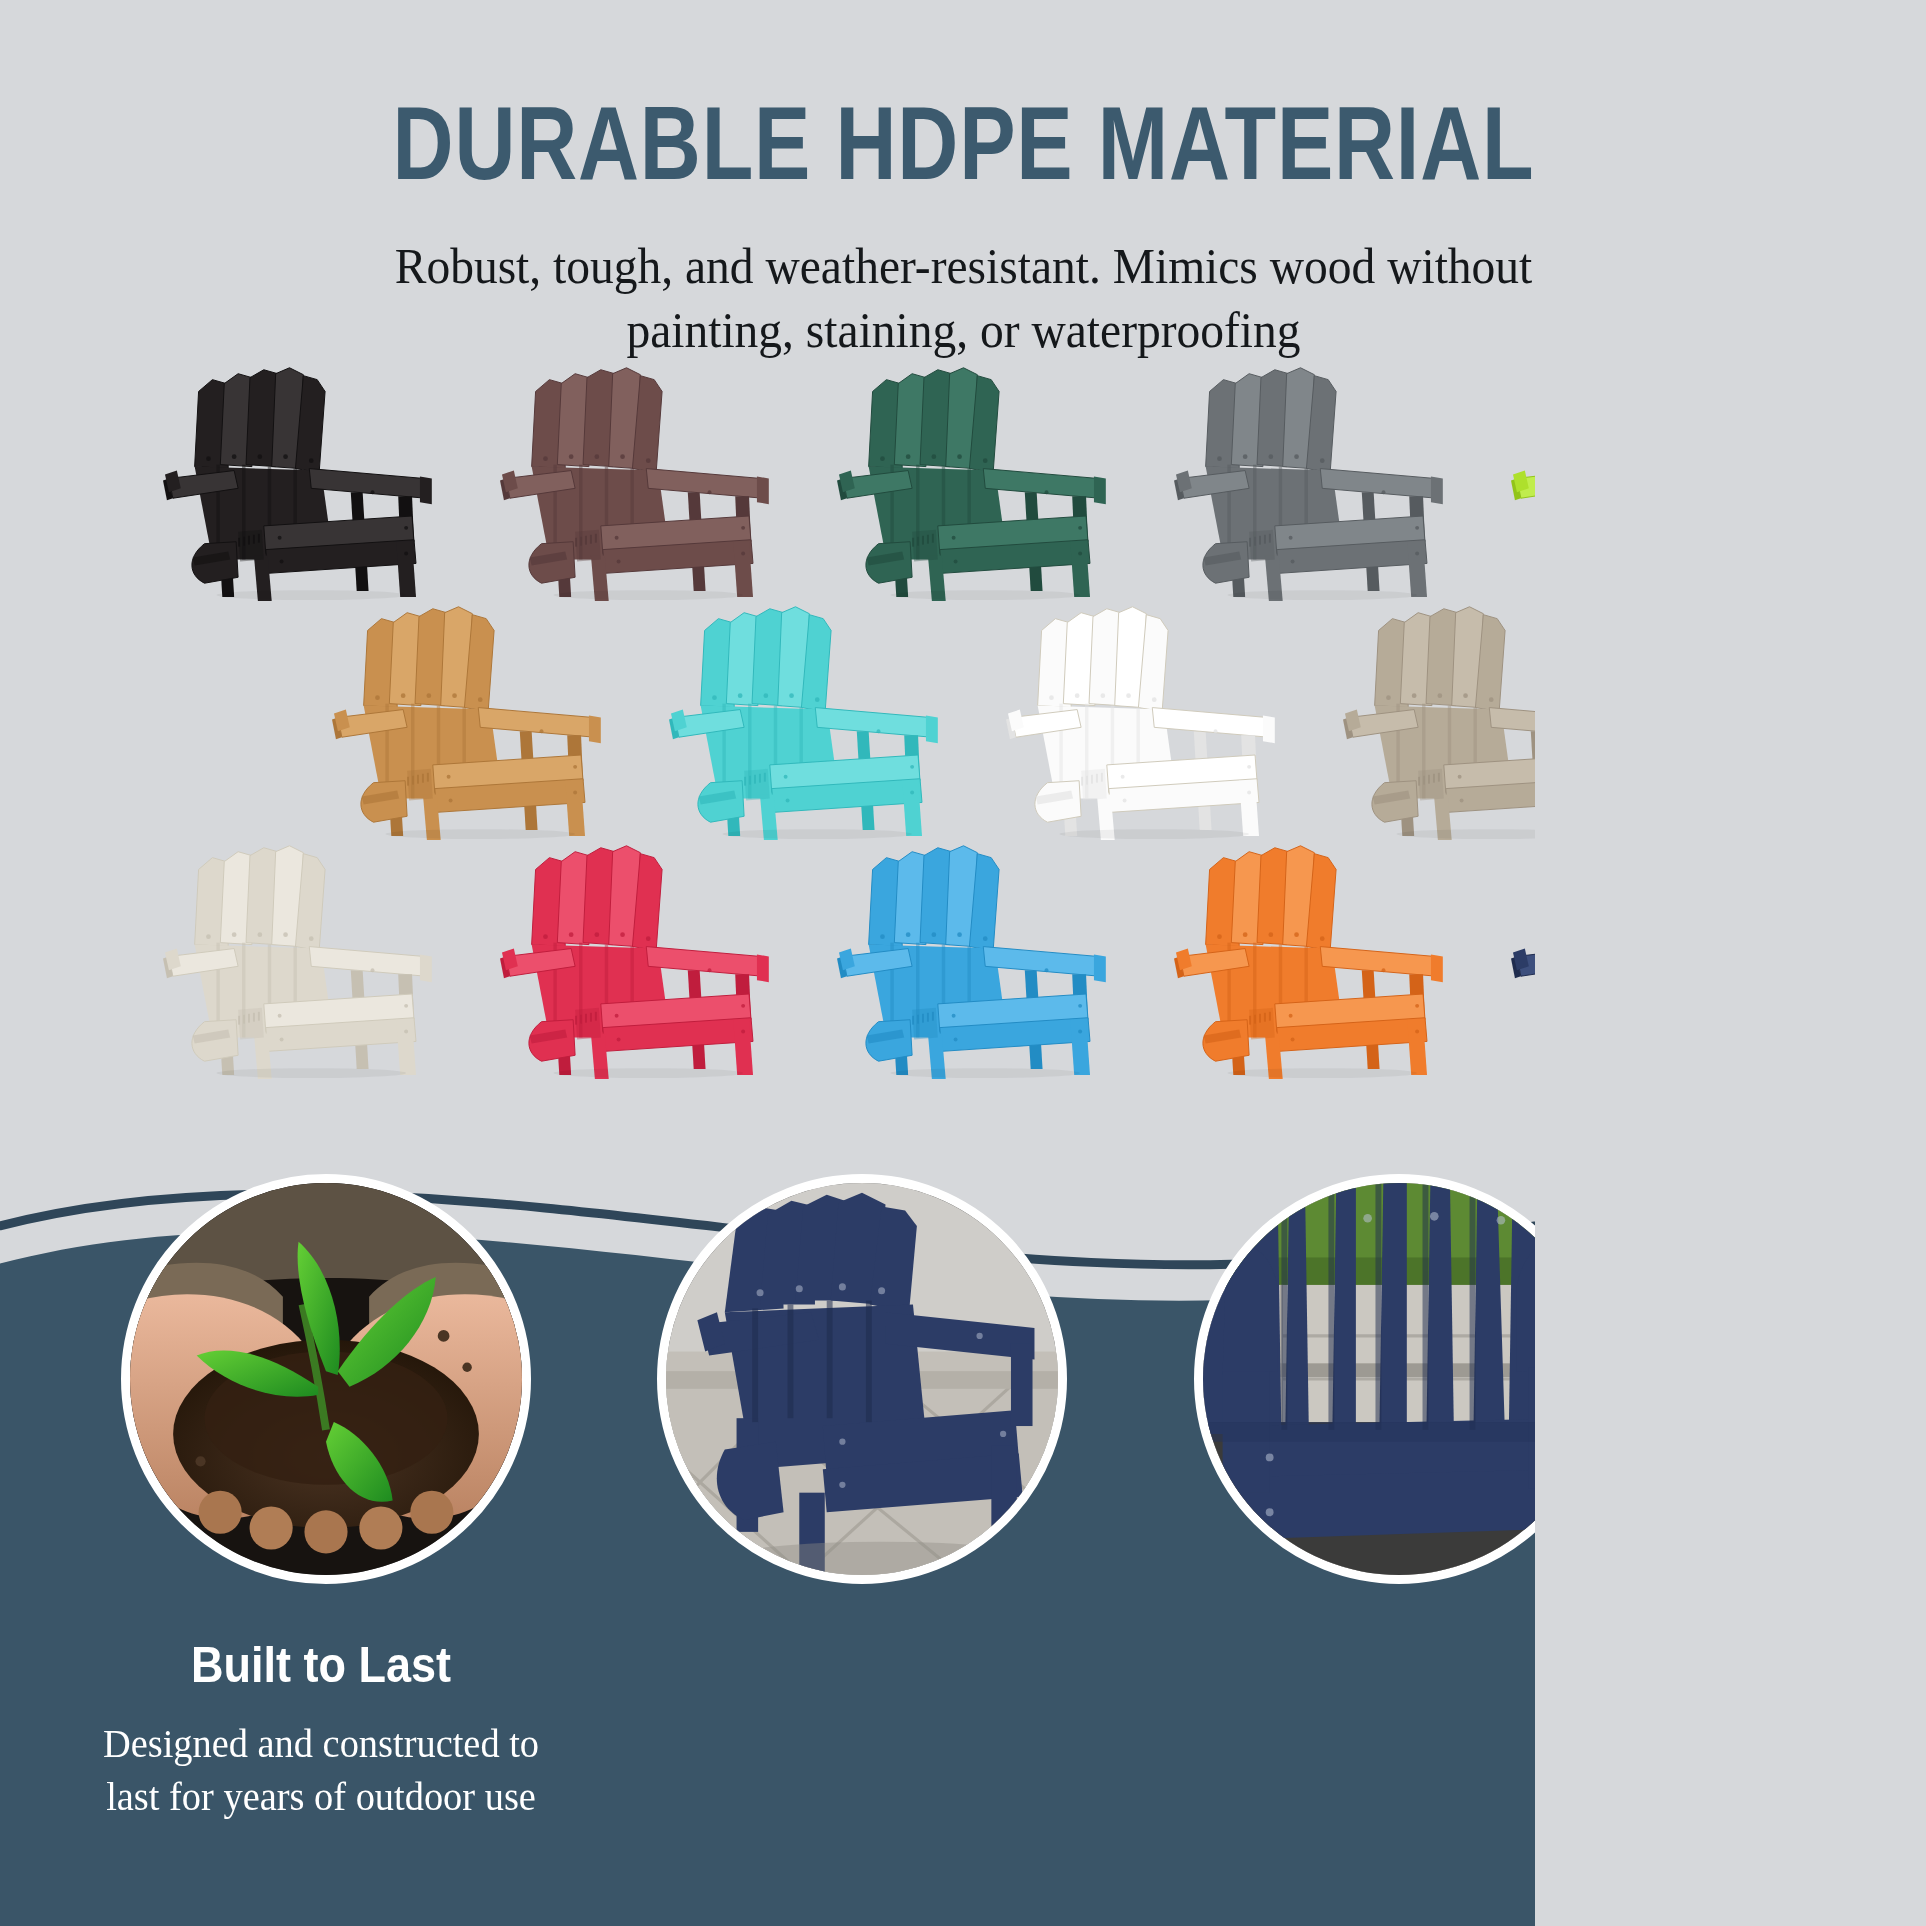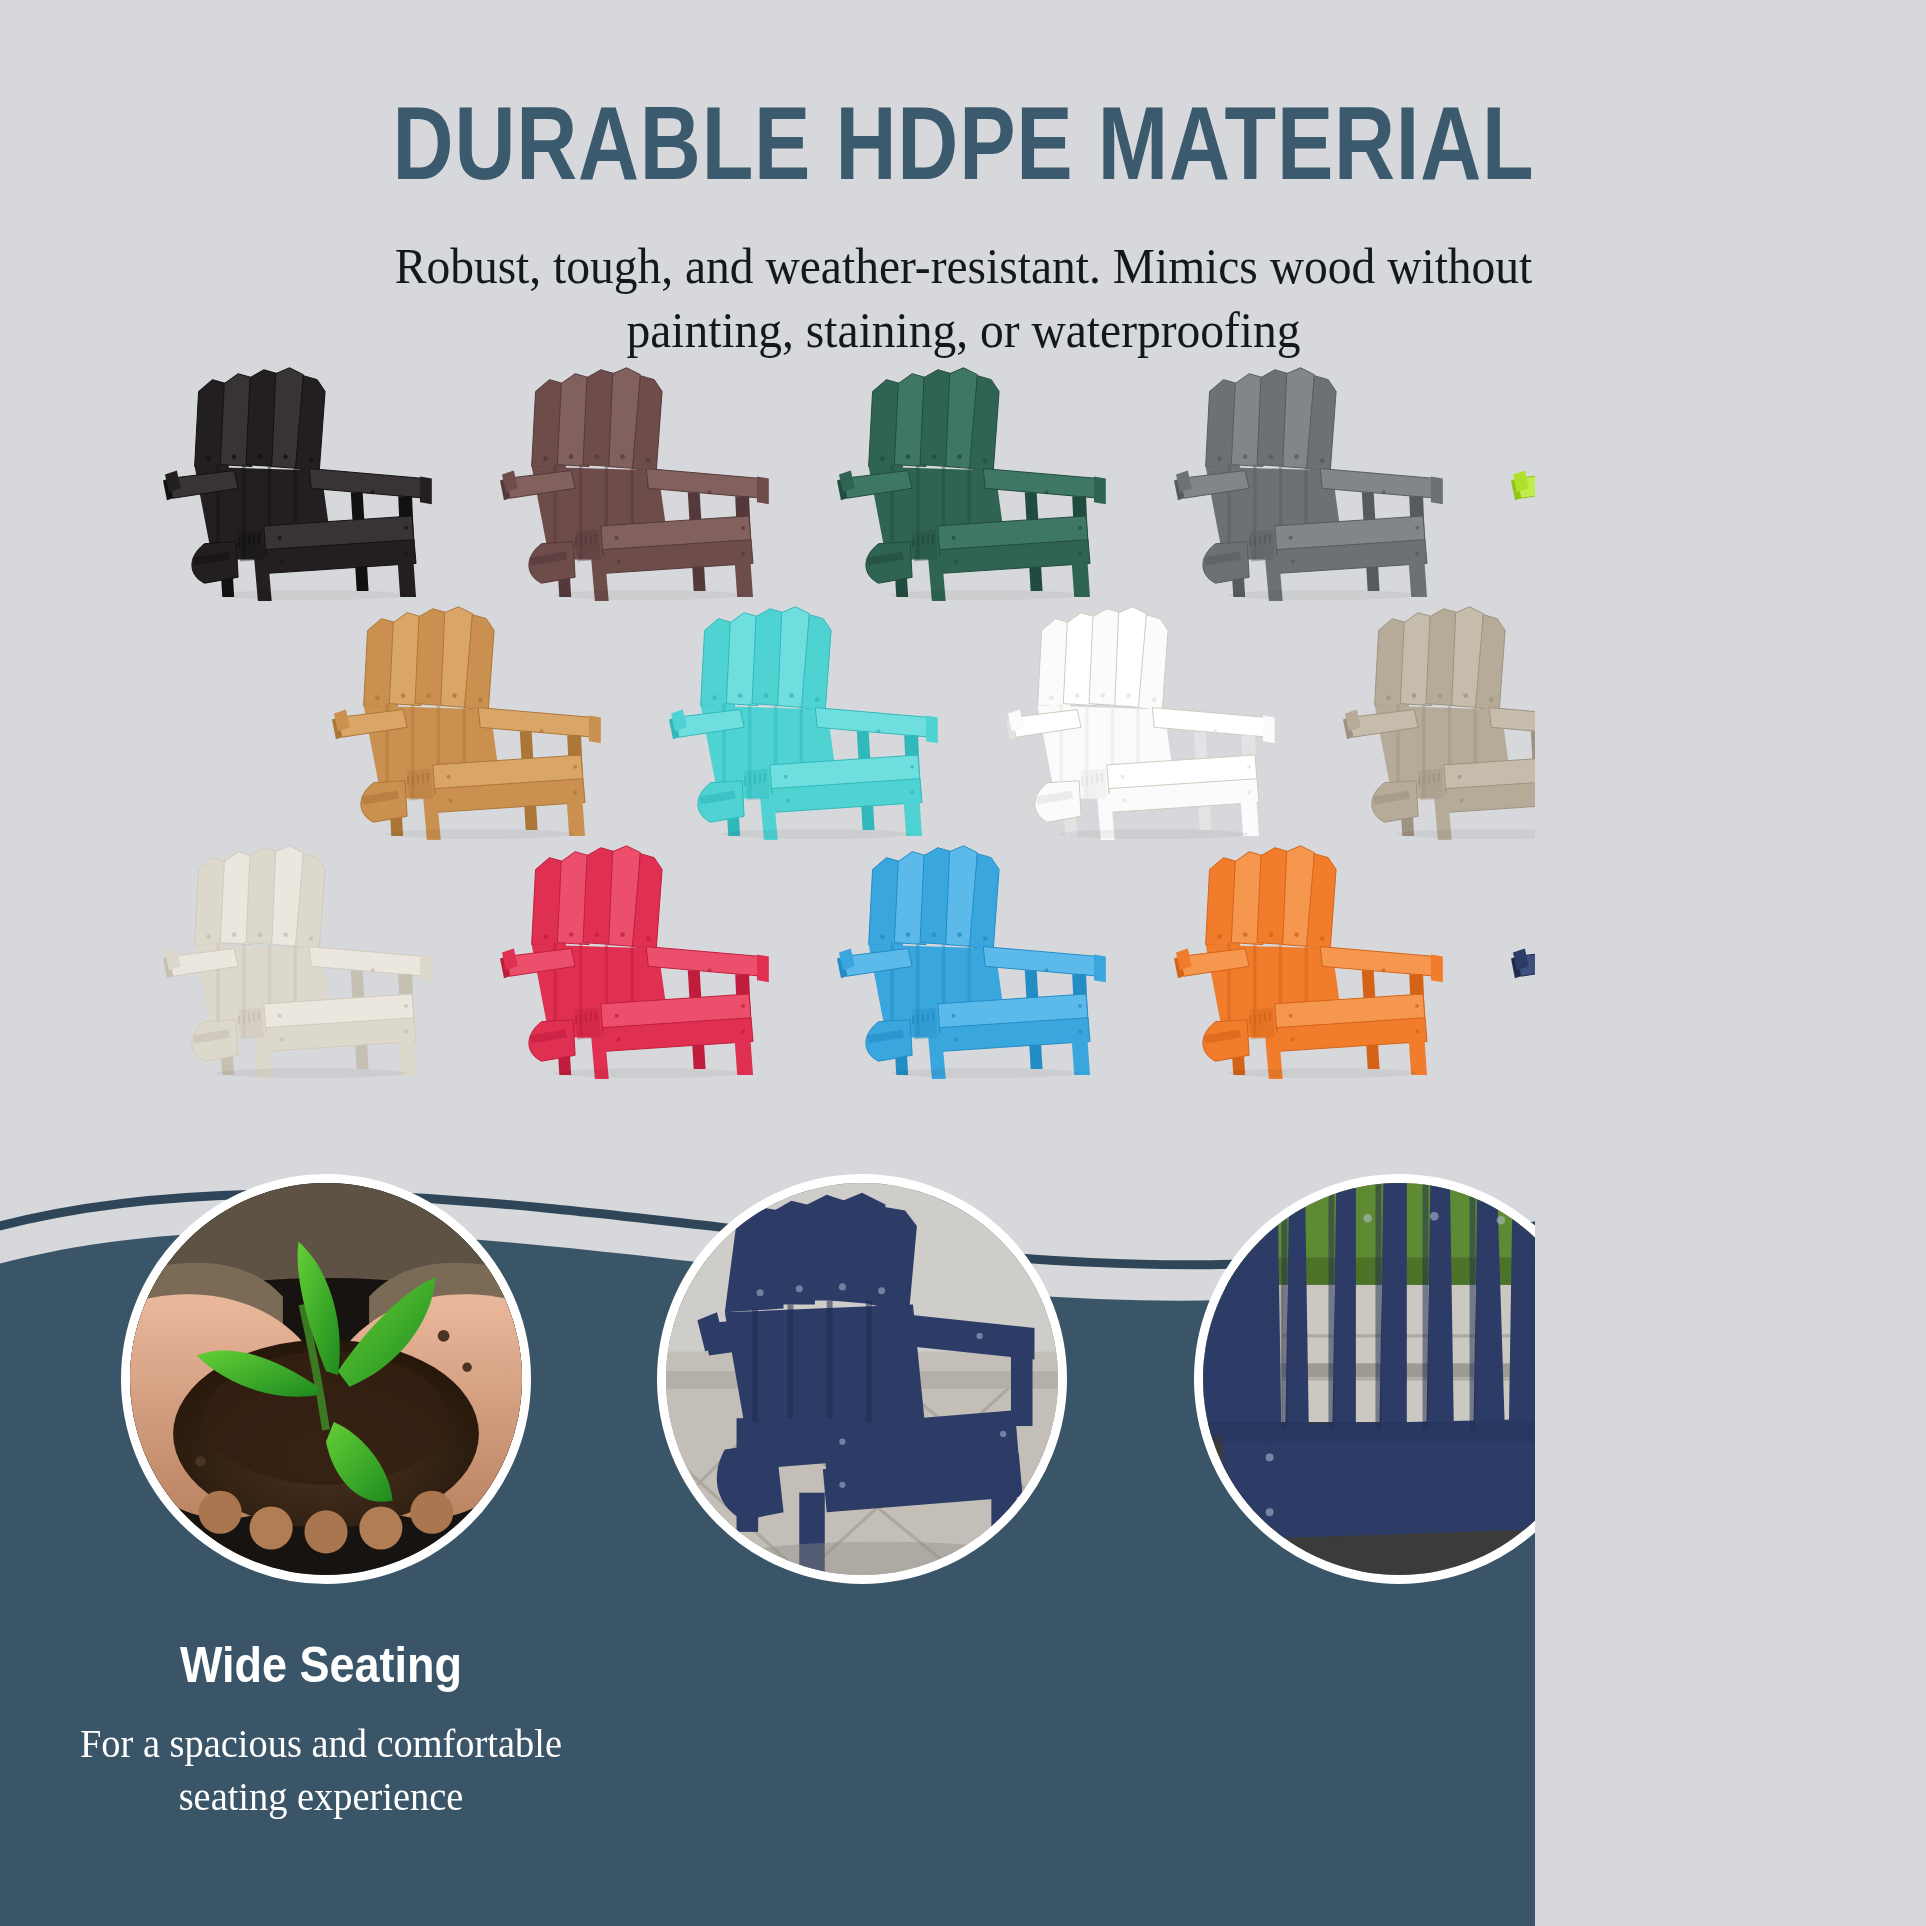--- a/index.html
+++ b/index.html
@@ -1163,19 +1163,19 @@
           <circle cx="34" cy="168" r="2"></circle>
             <circle cx="184" cy="166" r="2"></circle>
         </g>
         <rect y="122" width="200" height="10" fill="#24345c" opacity="0.5"></rect>
       </svg>
     </div>
   </div>
 
   <div class="features" id="features-row">
       <div class="feat">
-        <h3>Wide Seating</h3>
-        <p><span>For a spacious and comfortable</span><br><span>seating experience</span></p>
+        <h3>Built to Last</h3>
+        <p><span>Designed and constructed to</span><br><span>last for years of outdoor use</span></p>
       </div>
     </div>
 
 </div>
 
 
 </body></html>

